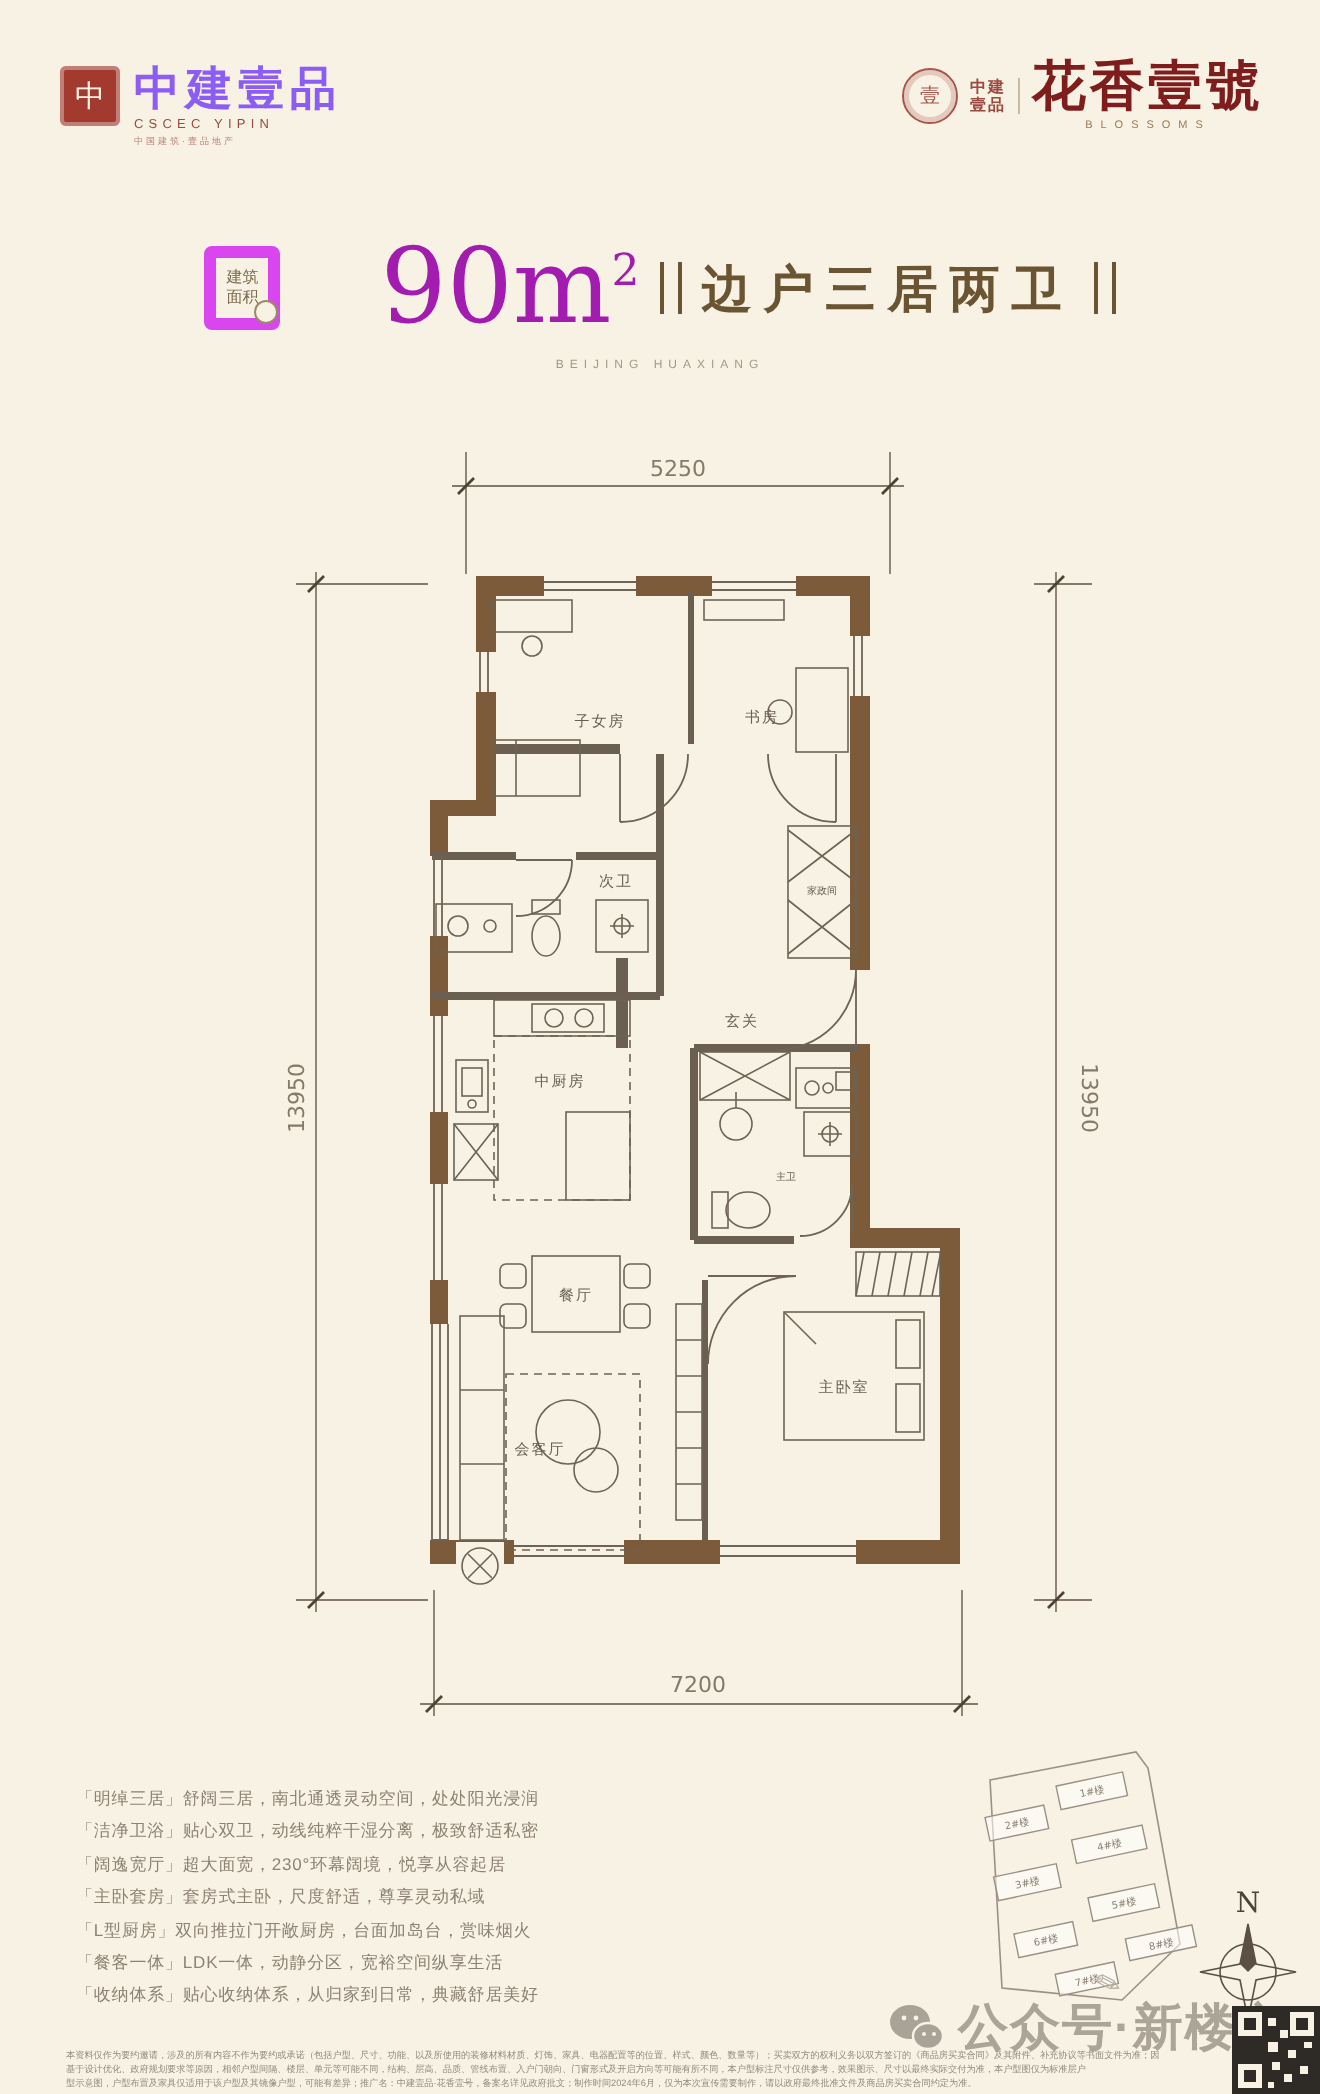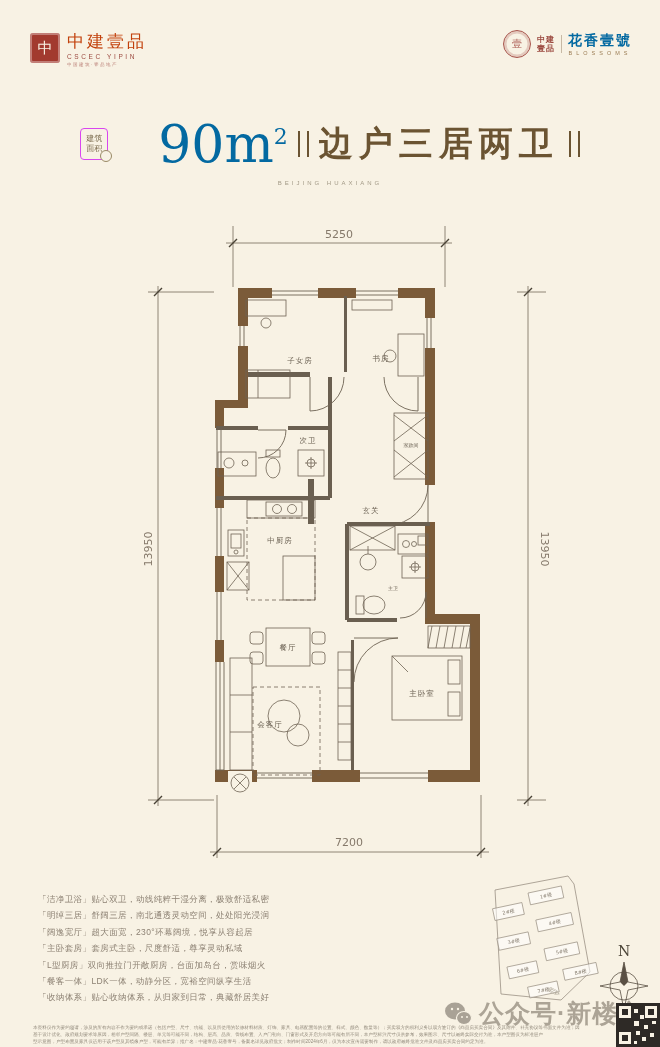--- a/index.html
+++ b/index.html
@@ -2,38 +2,38 @@
 <html><head>
 <meta charset="utf-8">
 <style>
   html,body{margin:0;padding:0;}
   body{width:660px;height:1047px;background:#f7f1e3;font-family:"Liberation Sans","DejaVu Sans",sans-serif;overflow:hidden;}
   #page{position:relative;width:660px;height:1047px;background:#f8f2e4;overflow:hidden;}
 
   
   .logo-left{position:absolute;left:30px;top:33px;display:flex;gap:7px;align-items:flex-start;}
   .seal{width:30px;height:30px;background:#a23a2f;border-radius:3px;color:#f8f2e4;display:flex;align-items:center;justify-content:center;font-family:"DejaVu Serif",serif;font-size:15px;box-shadow:inset 0 0 0 2px rgba(255,255,255,.35);}
-  .lbrand{color:#c2410c;font-family:"DejaVu Serif",serif;font-size:17px;font-weight:normal;letter-spacing:3px;line-height:1;}
+  .lbrand{color:#8b5cf6;font-family:"DejaVu Serif",serif;font-size:23px;font-weight:bold;letter-spacing:3px;line-height:1;}
   .lsub{color:#9c4a40;font-size:6.5px;letter-spacing:2.6px;margin-top:3px;}
   .ltag{color:#bb8078;font-size:4.5px;letter-spacing:1.5px;margin-top:2px;}
   .logo-right{position:absolute;right:28px;top:30px;display:flex;gap:6px;align-items:center;}
   .cseal{width:26px;height:26px;border:1.5px solid #a8554c;border-radius:50%;display:flex;align-items:center;justify-content:center;color:#a8554c;font-size:10px;font-family:"DejaVu Serif",serif;box-shadow:inset 0 0 0 2.5px rgba(168,85,76,.25);}
   .rstack{color:#9c4a40;font-size:8px;font-weight:bold;letter-spacing:1px;line-height:1.15;border-right:1px solid #c7b9a4;padding-right:6px;}
-  .rname{color:#0369a1;font-family:"DejaVu Serif",serif;font-size:14px;font-weight:bold;letter-spacing:2px;line-height:1;}
+  .rname{color:#7f1d1d;font-family:"DejaVu Serif",serif;font-size:27px;font-weight:bold;letter-spacing:2px;line-height:1;}
   .rsub{color:#9b7c53;font-size:5.5px;letter-spacing:4px;text-align:center;margin-top:3px;}
 
   
   .title-row{position:absolute;left:0;top:118px;width:660px;display:flex;justify-content:center;align-items:center;gap:10px;}
   .tname{font-family:"DejaVu Serif",serif;font-size:40px;color:#4f4639;letter-spacing:3px;}
-  .badge{width:26px;height:30px;border:1px solid #d946ef;border-radius:4px;color:#7a6a4c;font-size:8px;display:flex;flex-direction:column;align-items:center;justify-content:center;line-height:1.3;position:relative;}
+  .badge{width:26px;height:30px;border:6px solid #d946ef;border-radius:4px;color:#7a6a4c;font-size:8px;display:flex;flex-direction:column;align-items:center;justify-content:center;line-height:1.3;position:relative;}
   .badge .bcirc{position:absolute;right:-5px;bottom:-3px;width:10px;height:10px;border:1px solid #9a8a66;border-radius:50%;background:#f8f2e4;}
-  .tarea{font-family:"DejaVu Serif",serif;font-size:52px;color:#0369a1;line-height:1;margin-left:40px;}
+  .tarea{font-family:"DejaVu Serif",serif;font-size:52px;color:#a21caf;line-height:1;margin-left:40px;}
   .tarea sup{font-size:22px;}
   .dbar{width:7px;height:26px;border-left:2px solid #6b5432;border-right:2px solid #6b5432;}
-  .ttag{font-family:"DejaVu Serif",serif;font-size:34px;font-weight:bold;color:#6b5432;letter-spacing:6px;}
+  .ttag{font-family:"DejaVu Serif",serif;font-size:25px;font-weight:bold;color:#6b5432;letter-spacing:6px;}
   .sub-en-s{position:absolute;left:0;top:180px;width:660px;text-align:center;font-size:6px;letter-spacing:3px;color:#a39a87;}
   .sub-en{position:absolute;left:0;top:190px;width:660px;text-align:center;font-family:"DejaVu Serif",serif;font-size:13px;letter-spacing:6px;color:#8a8070;}
 
   
   #plan{position:absolute;left:130px;top:218px;}
   .rlabel{font-size:7.5px;fill:#6a6052;letter-spacing:1px;font-family:"DejaVu Sans",sans-serif;}
   .rlabel-s{font-size:5px;fill:#6a6052;font-family:"DejaVu Sans",sans-serif;}
   .dimt{font-size:11px;fill:#85796a;font-family:"DejaVu Sans",sans-serif;}
 
   
@@ -262,22 +262,22 @@
         <path d="M213 856 L221 848 M477 856 L485 848"></path>
       </g>
     </g>
     <text class="dimt" x="339" y="238" text-anchor="middle">5250</text>
     <text class="dimt" x="152" y="549" text-anchor="middle" transform="rotate(-90 152 549)">13950</text>
     <text class="dimt" x="541" y="549" text-anchor="middle" transform="rotate(90 541 549)">13950</text>
     <text class="dimt" x="349" y="846" text-anchor="middle">7200</text>
   </svg>
 
   <div class="features">
+    <div>「明绰三居」舒阔三居，南北通透灵动空间，处处阳光浸润</div>
     <div>「洁净卫浴」贴心双卫，动线纯粹干湿分离，极致舒适私密</div>
-    <div>「明绰三居」舒阔三居，南北通透灵动空间，处处阳光浸润</div>
     <div>「阔逸宽厅」超大面宽，230°环幕阔境，悦享从容起居</div>
     <div>「主卧套房」套房式主卧，尺度舒适，尊享灵动私域</div>
     <div>「L型厨房」双向推拉门开敞厨房，台面加岛台，赏味烟火</div>
     <div>「餐客一体」LDK一体，动静分区，宽裕空间纵享生活</div>
     <div>「收纳体系」贴心收纳体系，从归家到日常，典藏舒居美好</div>
   </div>
 
   <svg id="siteplan" width="130" height="150" viewBox="0 0 130 150">
     <polygon points="17,30 90,16 96,24 112,112 83,140 23,134" fill="none" stroke="#9a9184" stroke-width=".8"></polygon>
     <g transform="rotate(-12 60 80)">

